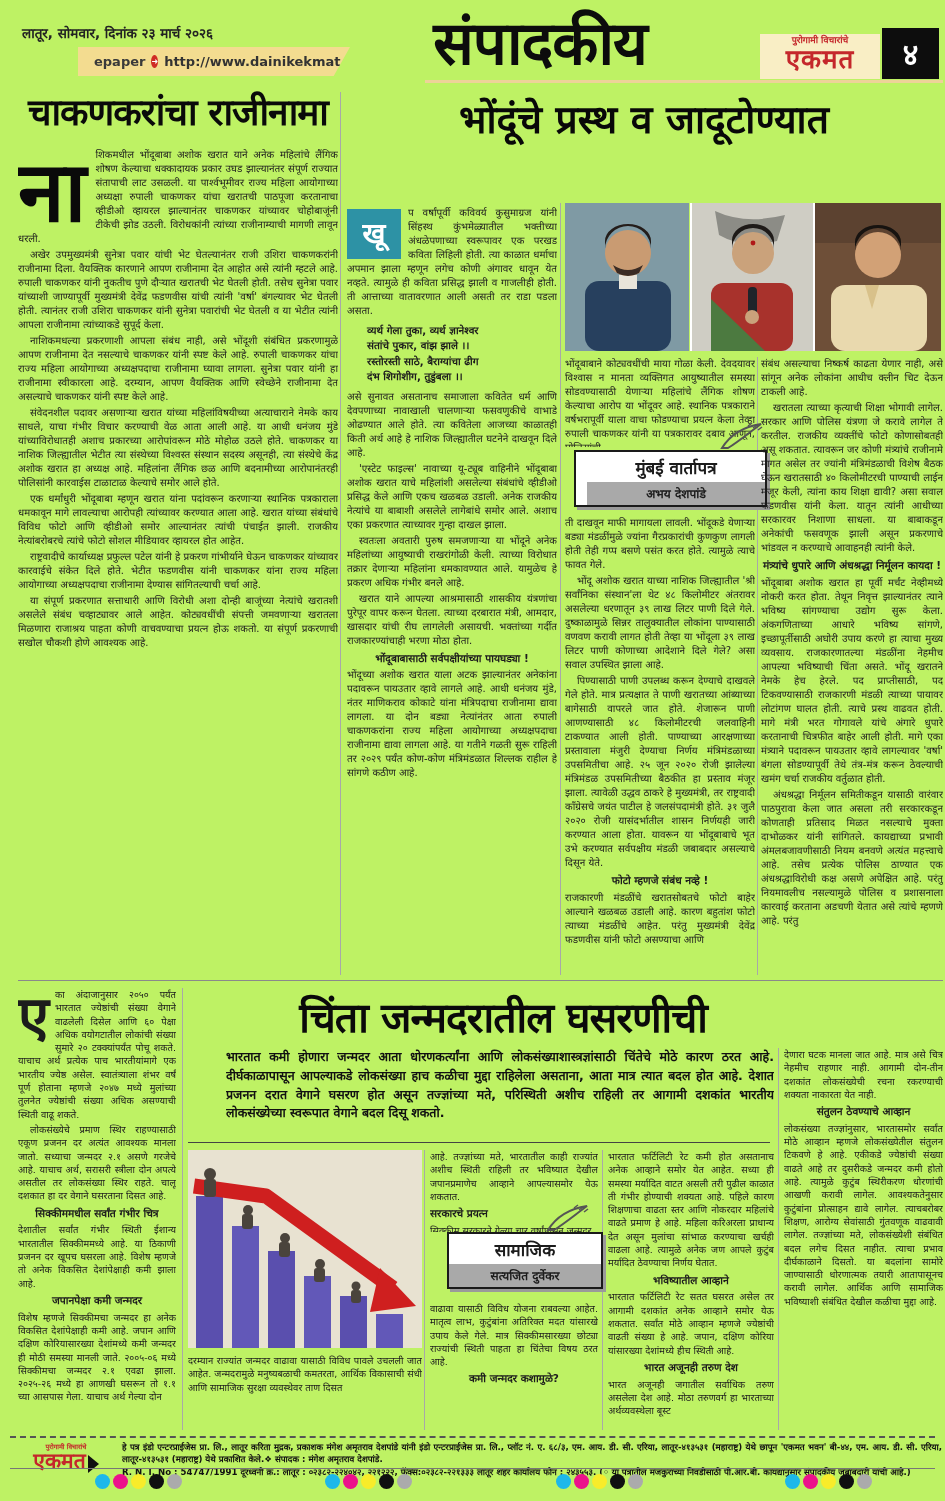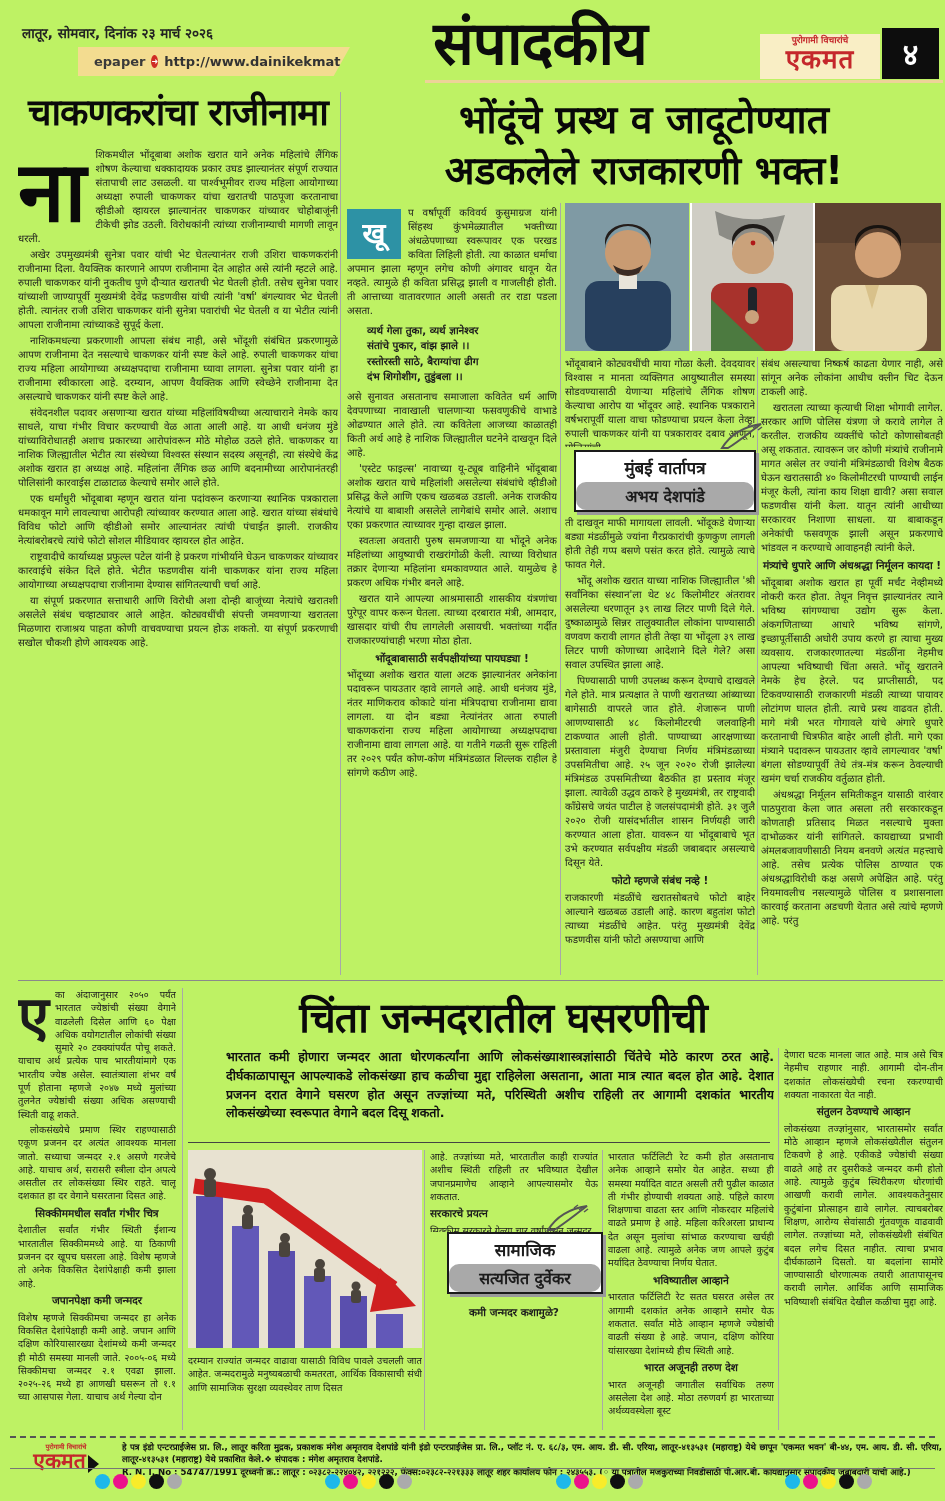--- a/index.html
+++ b/index.html
@@ -36,21 +36,21 @@
   
   .a2-title{position:absolute;left:345px;top:94px;width:598px;text-align:center;
         font-weight:800;font-size:39px;line-height:1.32;color:#080808;}
   .dc-khu{float:left;width:54px;height:50px;background:#2d92a5;color:#fff;font-size:28px;font-weight:bold;
         display:flex;align-items:center;justify-content:center;margin:3px 7px 2px 0;}
   .poem p{margin:0;font-weight:bold;text-indent:0 !important;}
   .poem{margin:5px 0 5px 20px;font-size:10.3px;line-height:1.5;}
   .photo{position:absolute;left:565px;top:203px;width:376px;height:148px;}
   .byline-box{position:absolute;background:#fff;border:2px solid #1a1a1a;box-shadow:3px 3px 0 #9a9a9a;text-align:center;}
   .byline-title{font-size:17px;font-weight:900;padding:4px 2px 3px;}
-  .byline-author{background:#a9a9a9;font-weight:bold;font-size:16px;padding:3px 2px;border-radius:10px;}
+  .byline-author{background:#a9a9a9;font-weight:bold;font-size:12px;padding:3px 2px;}
   .quill{position:absolute;}
   
   .b-title{position:absolute;left:188px;top:988px;width:630px;text-align:center;
         font-size:41px;font-weight:900;letter-spacing:-1px;color:#0a0a0a;}
   .b-intro{position:absolute;left:226px;top:1048px;width:548px;height:90px;overflow:hidden;
         font-size:12.5px;font-weight:bold;text-align:justify;line-height:1.5;color:#111;}
   .dc-e{float:left;font-size:56px;line-height:50px;font-weight:bold;padding:4px 6px 0 0;}
   .small{font-size:9.5px;}
   .chart{position:absolute;left:188px;top:1150px;width:234px;height:198px;}
   
@@ -100,21 +100,20 @@
         <p>नाशिकमधल्या प्रकरणाशी आपला संबंध नाही, असे भोंदूशी संबंधित प्रकरणामुळे आपण राजीनामा देत नसल्याचे चाकणकर यांनी स्पष्ट केले आहे. रुपाली चाकणकर यांचा राज्य महिला आयोगाच्या अध्यक्षपदाचा राजीनामा घ्यावा लागला. सुनेत्रा पवार यांनी हा राजीनामा स्वीकारला आहे. दरम्यान, आपण वैयक्तिक आणि स्वेच्छेने राजीनामा देत असल्याचे चाकणकर यांनी स्पष्ट केले आहे.</p>
         <p>संवेदनशील पदावर असणाऱ्या खरात यांच्या महिलांविषयीच्या अत्याचाराने नेमके काय साधले, याचा गंभीर विचार करण्याची वेळ आता आली आहे. या आधी धनंजय मुंडे यांच्याविरोधातही अशाच प्रकारच्या आरोपांवरून मोठे मोहोळ उठले होते. चाकणकर या नाशिक जिल्ह्यातील भेटीत त्या संस्थेच्या विश्वस्त संस्थान सदस्य असूनही, त्या संस्थेचे केंद्र अशोक खरात हा अध्यक्ष आहे. महिलांना लैंगिक छळ आणि बदनामीच्या आरोपानंतरही पोलिसांनी कारवाईस टाळाटाळ केल्याचे समोर आले होते.</p>
         <p>एक धर्मांधुरी भोंदूबाबा म्हणून खरात यांना पदांवरून करणाऱ्या स्थानिक पत्रकाराला धमकावून मागे लावल्याचा आरोपही त्यांच्यावर करण्यात आला आहे. खरात यांच्या संबंधांचे विविध फोटो आणि व्हीडीओ समोर आल्यानंतर त्यांची पंचाईत झाली. राजकीय नेत्यांबरोबरचे त्यांचे फोटो सोशल मीडियावर व्हायरल होत आहेत.</p>
         <p>राष्ट्रवादीचे कार्याध्यक्ष प्रफुल्ल पटेल यांनी हे प्रकरण गांभीर्याने घेऊन चाकणकर यांच्यावर कारवाईचे संकेत दिले होते. भेटीत फडणवीस यांनी चाकणकर यांना राज्य महिला आयोगाच्या अध्यक्षपदाचा राजीनामा देण्यास सांगितल्याची चर्चा आहे.</p>
         <p>या संपूर्ण प्रकरणात सत्ताधारी आणि विरोधी अशा दोन्ही बाजूंच्या नेत्यांचे खरातशी असलेले संबंध चव्हाट्यावर आले आहेत. कोट्यवधींची संपत्ती जमवणाऱ्या खरातला मिळणारा राजाश्रय पाहता कोणी वाचवण्याचा प्रयत्न होऊ शकतो. या संपूर्ण प्रकरणाची सखोल चौकशी होणे आवश्यक आहे.</p>
       </div>
   </div>
 
   <div class="a2-title">
     <div>भोंदूंचे प्रस्थ व जादूटोण्यात</div>
-    <div>अडकलेले राजकारणी भक्त!</div>
   </div>
 
   <div class="photo">
     <svg width="376" height="148" viewBox="0 0 376 148">
 
       <rect x="0" y="0" width="124" height="148" fill="#87a0aa"></rect>
       <rect x="0" y="0" width="124" height="148" fill="#6f8e9a" opacity="0.35"></rect>
       <rect x="20" y="78" width="86" height="70" rx="14" fill="#27405e"></rect>
       <rect x="54" y="72" width="18" height="14" fill="#e8e4da"></rect>
       <circle cx="63" cy="50" r="23" fill="#c99b72"></circle>
@@ -166,21 +165,21 @@
   <div class="bodytext" style="left:565px;top:357px;width:190px;height:90px;">
     <div>
         <p>भोंदूबाबाने कोट्यवधींची माया गोळा केली. देवदयावर विश्वास न मानता व्यक्तिगत आयुष्यातील समस्या सोडवण्यासाठी येणाऱ्या महिलांचे लैंगिक शोषण केल्याचा आरोप या भोंदूवर आहे. स्थानिक पत्रकाराने वर्षभरापूर्वी याला वाचा फोडण्याचा प्रयत्न केला तेव्हा रुपाली चाकणकर यांनी या पत्रकारावर दबाव आणून, पोलिसांची</p>
       </div>
   </div>
 
   <svg class="quill" style="left:718px;top:422px;" width="46" height="28" viewBox="0 0 46 28">
     <path d="M4,26 C14,10 30,4 43,2 C32,10 20,20 10,26 Z" fill="none" stroke="#555" stroke-width="2"></path>
     <path d="M30,4 l4,-3 M35,6 l4,-3 M40,8 l4,-3" stroke="#555" stroke-width="1.5" fill="none"></path>
   </svg>
-  <div class="byline-box" style="left:574px;top:450px;width:178px;">
+  <div class="byline-box" style="left:574px;top:450px;width:178px;padding-left:11px;">
     <div class="byline-title">मुंबई वार्तापत्र</div>
     <div class="byline-author">अभय देशपांडे</div>
   </div>
 
   <div class="bodytext" style="left:565px;top:516px;width:190px;height:458px;">
     <div>
         <p>ती दाखवून माफी मागायला लावली. भोंदूकडे येणाऱ्या बड्या मंडळींमुळे ज्यांना गैरप्रकारांची कुणकुण लागली होती तेही गप्प बसणे पसंत करत होते. त्यामुळे त्याचे फावत गेले.</p>
         <p>भोंदू अशोक खरात याच्या नाशिक जिल्ह्यातील 'श्री सर्वांनिका संस्थान'ला थेट ४८ किलोमीटर अंतरावर असलेल्या धरणातून ३९ लाख लिटर पाणी दिले गेले. दुष्काळामुळे सिन्नर तालुक्यातील लोकांना पाण्यासाठी वणवण करावी लागत होती तेव्हा या भोंदूला ३९ लाख लिटर पाणी कोणाच्या आदेशाने दिले गेले? असा सवाल उपस्थित झाला आहे.</p>
         <p>पिण्यासाठी पाणी उपलब्ध करून देण्याचे दाखवले गेले होते. मात्र प्रत्यक्षात ते पाणी खरातच्या आंब्याच्या बागेसाठी वापरले जात होते. शेजारून पाणी आणण्यासाठी ४८ किलोमीटरची जलवाहिनी टाकण्यात आली होती. पाण्याच्या आरक्षणाच्या प्रस्तावाला मंजुरी देण्याचा निर्णय मंत्रिमंडळाच्या उपसमितीचा आहे. २५ जून २०२० रोजी झालेल्या मंत्रिमंडळ उपसमितीच्या बैठकीत हा प्रस्ताव मंजूर झाला. त्यावेळी उद्धव ठाकरे हे मुख्यमंत्री, तर राष्ट्रवादी काँग्रेसचे जयंत पाटील हे जलसंपदामंत्री होते. ३१ जुलै २०२० रोजी यासंदर्भातील शासन निर्णयही जारी करण्यात आला होता. यावरून या भोंदूबाबाचे भूत उभे करण्यात सर्वपक्षीय मंडळी जबाबदार असल्याचे दिसून येते.</p>
       </div>
@@ -269,20 +268,23 @@
   </div>
   <svg class="quill" style="left:544px;top:1204px;" width="46" height="28" viewBox="0 0 46 28">
     <path d="M4,26 C14,10 30,4 43,2 C32,10 20,20 10,26 Z" fill="none" stroke="#555" stroke-width="2"></path>
     <path d="M30,4 l4,-3 M35,6 l4,-3 M40,8 l4,-3" stroke="#555" stroke-width="1.5" fill="none"></path>
   </svg>
   <div class="byline-box" style="left:447px;top:1232px;width:152px;">
     <div class="byline-title">सामाजिक</div>
     <div class="byline-author">सत्यजित दुर्वेकर</div>
   </div>
   <div class="bodytext small" style="left:430px;top:1302px;width:168px;height:128px;">
+    <div>
+        <p>वाढावा यासाठी विविध योजना राबवल्या आहेत. मातृत्व लाभ, कुटुंबांना अतिरिक्त मदत यांसारखे उपाय केले गेले. मात्र सिक्कीमसारख्या छोट्या राज्यांची स्थिती पाहता हा चिंतेचा विषय ठरत आहे.</p>
+      </div>
     <div class="subhead">कमी जन्मदर कशामुळे?</div>
   </div>
 
   <div class="bodytext small" style="left:608px;top:1150px;width:166px;height:280px;">
     <div>
         <p>भारतात फर्टिलिटी रेट कमी होत असतानाच अनेक आव्हाने समोर येत आहेत. सध्या ही समस्या मर्यादित वाटत असली तरी पुढील काळात ती गंभीर होण्याची शक्यता आहे. पहिले कारण शिक्षणाचा वाढता स्तर आणि नोकरदार महिलांचे वाढते प्रमाण हे आहे. महिला करिअरला प्राधान्य देत असून मुलांचा सांभाळ करण्याचा खर्चही वाढला आहे. त्यामुळे अनेक जण आपले कुटुंब मर्यादित ठेवण्याचा निर्णय घेतात.</p>
       </div>
     <div class="subhead">भविष्यातील आव्हाने</div>
     <div>
         <p>भारतात फर्टिलिटी रेट सतत घसरत असेल तर आगामी दशकांत अनेक आव्हाने समोर येऊ शकतात. सर्वांत मोठे आव्हान म्हणजे ज्येष्ठांची वाढती संख्या हे आहे. जपान, दक्षिण कोरिया यांसारख्या देशांमध्ये हीच स्थिती आहे.</p>

